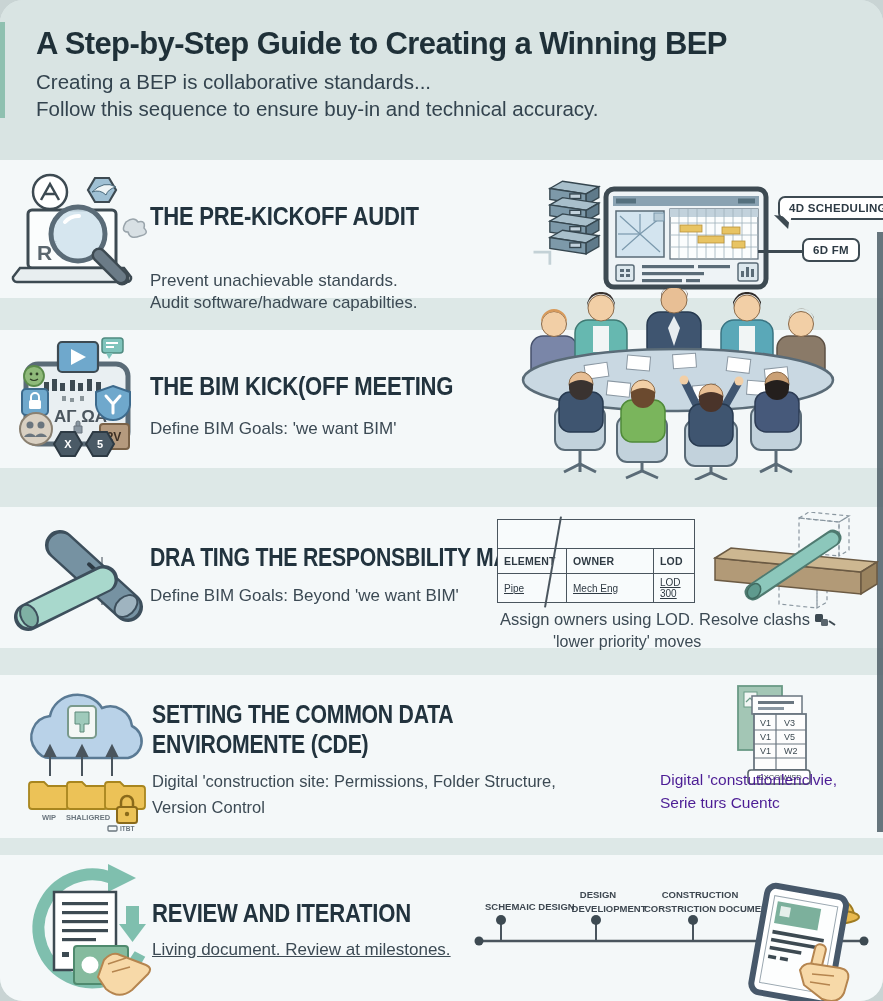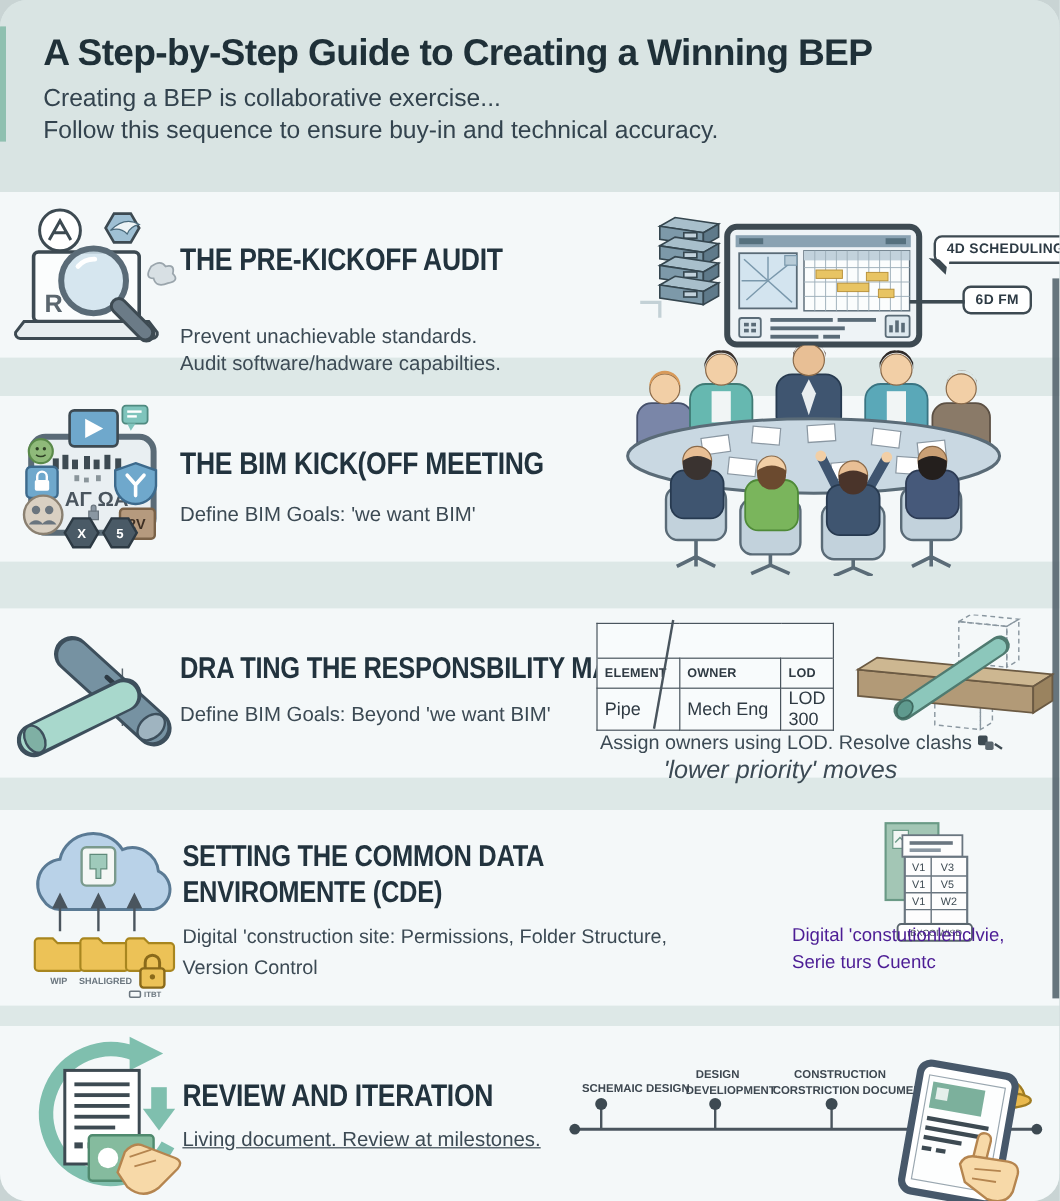--- a/index.html
+++ b/index.html
@@ -18,36 +18,36 @@
   .small-body{color:#4c1d95;font-size:15.5px;line-height:23px;white-space:nowrap;}
   
   .badge{position:absolute;background:#ffffff;border:2.5px solid #3d4a52;border-radius:7px;color:#2d3a44;font-weight:700;font-size:11.5px;padding:4px 9px;letter-spacing:.3px;white-space:nowrap;}
   .badge4::before{content:"";position:absolute;left:-7px;bottom:-10px;width:0;height:0;border-style:solid;border-width:0 16px 12px 0;border-color:transparent #3d4a52 transparent transparent;transform:rotate(8deg);}
   .badge4::after{content:"";position:absolute;left:-1px;bottom:-5px;width:0;height:0;border-style:solid;border-width:0 12px 9px 0;border-color:transparent #ffffff transparent transparent;transform:rotate(8deg);}
   .connector{position:absolute;background:#3d4a52;}
   
   table.matrix{border-collapse:collapse;background:#f8fbfc;}
   table.matrix td,table.matrix th{border:1.6px solid #4a555e;padding:0 6px;text-align:left;color:#2f3a43;}
   table.matrix th{font-size:10.5px;font-weight:700;height:24px;letter-spacing:.2px;}
-  table.matrix td{font-size:15px;height:28px;}
+  table.matrix td{font-size:10px;height:28px;text-decoration:underline;}
   td.spacer{height:11px;border-bottom:none!important;}
   .diag{position:absolute;width:2px;background:#4a555e;transform:rotate(10deg);}
   .cap-icon{display:inline-block;vertical-align:-2px;margin-left:4px;}
   .right-strip{left:877px;top:232px;width:6px;height:600px;background:#57666f;opacity:.9;}
   svg text{font-family:"Liberation Sans",sans-serif;}
 </style>
 </head>
 <body>
 
 <div id="page">
 
   <div id="header" class="band">
     <div class="abs accent-bar"></div>
     <div class="abs h-title">A Step-by-Step Guide to Creating a Winning BEP</div>
-    <div class="abs h-sub" style="top:70px;">Creating a BEP is collaborative exercise...</div>
+    <div class="abs h-sub" style="top:70px;">Creating a BEP is collaborative standards...</div>
     <div class="abs h-sub" style="top:97px;">Follow this sequence to ensure buy-in and technical accuracy.</div>
   </div>
 
   <div class="band" style="top:160px;height:138px;"></div>
   <div class="band" style="top:330px;height:138px;"></div>
   <div class="band" style="top:507px;height:141px;"></div>
   <div class="band" style="top:675px;height:163px;"></div>
   <div class="band" style="top:855px;height:146px;"></div>
   <div class="abs right-strip"></div>
 
@@ -343,21 +343,21 @@
     <ellipse cx="51" cy="79" rx="6" ry="8" transform="rotate(34 51 79)" fill="#5f9a8e" stroke="#3f6a60" stroke-width="1.5"></ellipse>
   </svg>
 
   <div class="abs step-body" style="left:500px;top:606px;font-size:16.5px;">
     <span>Assign owners using LOD. Resolve clashs</span><span class="cap-icon"><svg width="22" height="14" viewBox="0 0 22 14">
           <rect x="1" y="1" width="8" height="8" rx="1.5" fill="#3d4a52"></rect>
           <rect x="7" y="6" width="7" height="7" rx="1.5" fill="#5a666e"></rect>
           <path d="M15,8 l6,4" stroke="#3d4a52" stroke-width="2"></path>
         </svg></span>
   </div>
-  <div class="abs step-body" style="left:553px;top:629px;font-size:21px;font-style:italic;">'lower priority' moves</div>
+  <div class="abs step-body" style="left:553px;top:629px;font-size:16px;">'lower priority' moves</div>
 
   <svg class="abs" style="left:12px;top:680px;" width="145" height="152" viewBox="0 0 145 152">
     <path d="M24,70 a21,21 0 0 1 14,-34 a28,26 0 0 1 52,-8 a22,22 0 0 1 30,18 a17,17 0 0 1 -4,32 l-78,0 a17,17 0 0 1 -14,-8 z" fill="#b9d2e8" stroke="#5a7a94" stroke-width="2.5"></path>
     <rect x="56" y="26" width="28" height="32" rx="4" fill="#f4f7f5" stroke="#7a9a8c" stroke-width="2"></rect>
     <polygon points="63,32 77,32 77,44 72,44 72,52 68,52 68,44 63,44" fill="#9fcabb" stroke="#5f8a7a" stroke-width="1"></polygon>
     <g stroke="#4a555e" stroke-width="2">
       <line x1="38" y1="96" x2="38" y2="74"></line>
         <polygon points="33,76 38,66 43,76" fill="#4a555e"></polygon>
       <line x1="70" y1="96" x2="70" y2="74"></line>
         <polygon points="65,76 70,66 75,76" fill="#4a555e"></polygon>

